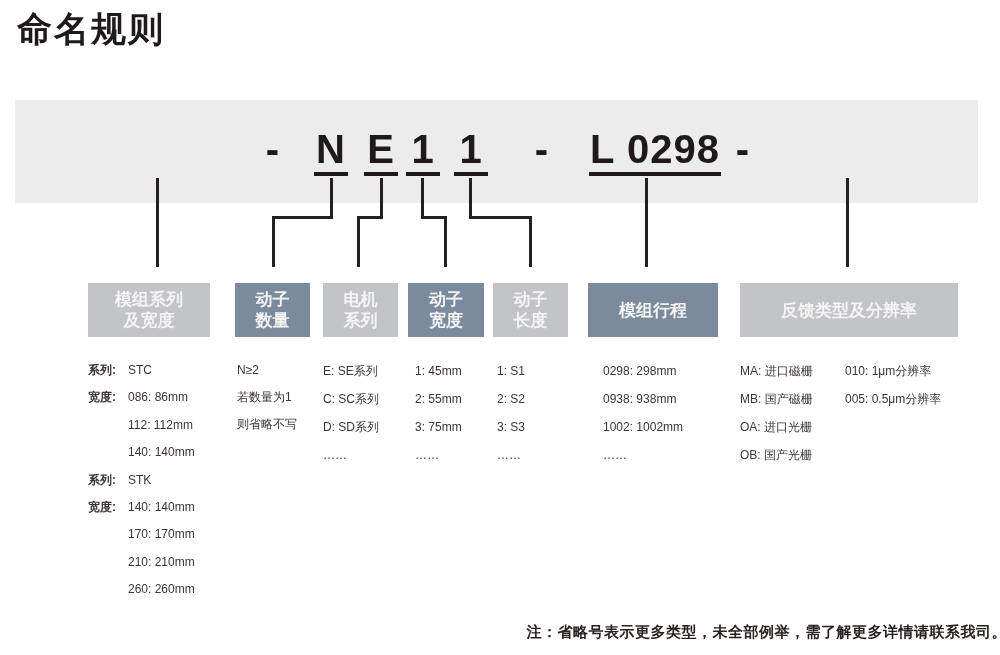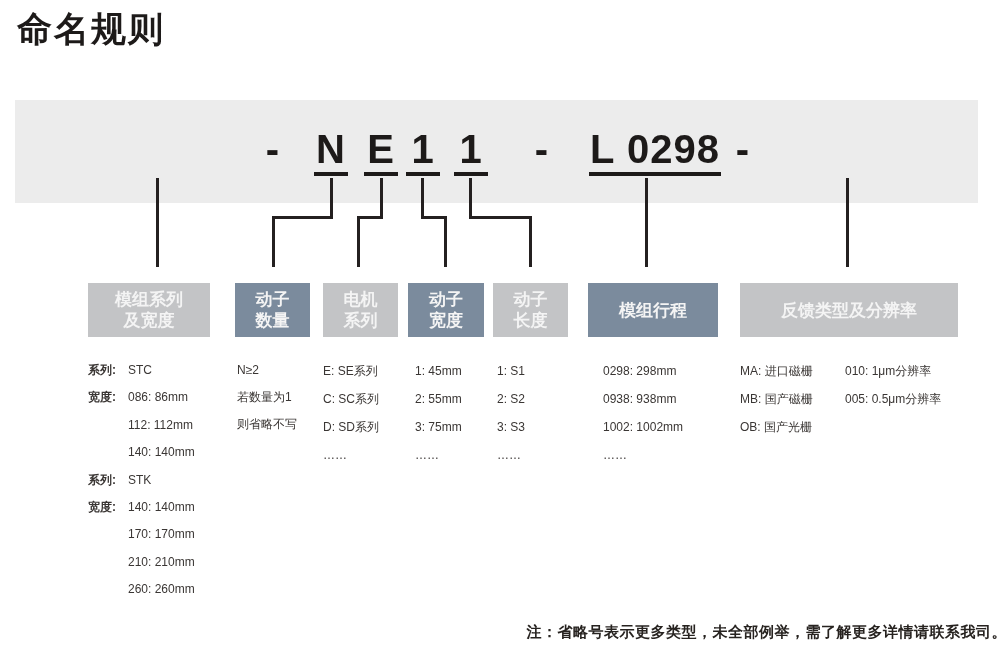--- a/index.html
+++ b/index.html
@@ -167,20 +167,21 @@
   <div class="col" style="left:603px;">
     <div class="ln">0298: 298mm</div>
     <div class="ln">0938: 938mm</div>
     <div class="ln">1002: 1002mm</div>
     <div class="ln">……</div>
   </div>
 
   <div class="col" style="left:740px;">
     <div class="ln">MA: 进口磁栅</div>
     <div class="ln">MB: 国产磁栅</div>
+    <div class="ln">OA: 进口光栅</div>
     <div class="ln">OB: 国产光栅</div>
   </div>
 
   <div class="col" style="left:845px;">
     <div class="ln">010: 1μm分辨率</div>
     <div class="ln">005: 0.5μm分辨率</div>
   </div>
 
   <div class="note">注：省略号表示更多类型，未全部例举，需了解更多详情请联系我司。</div>
 

